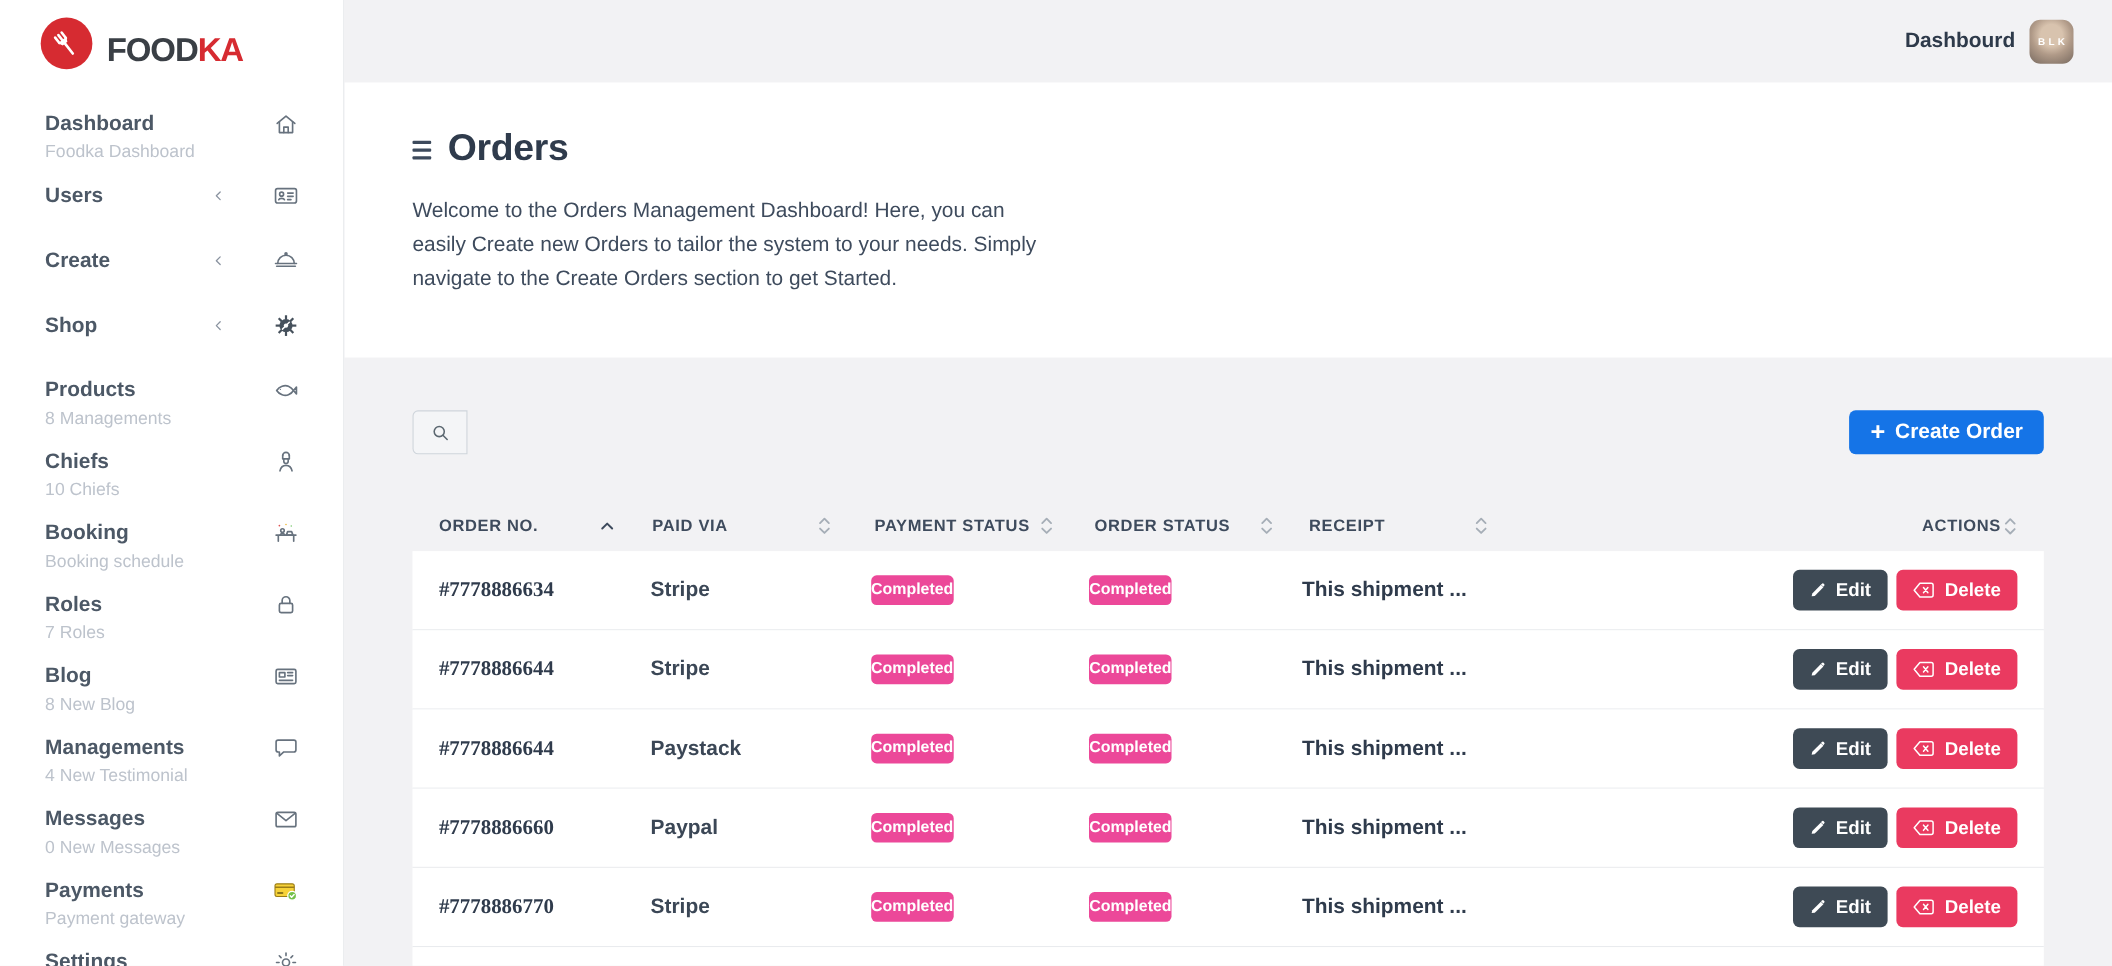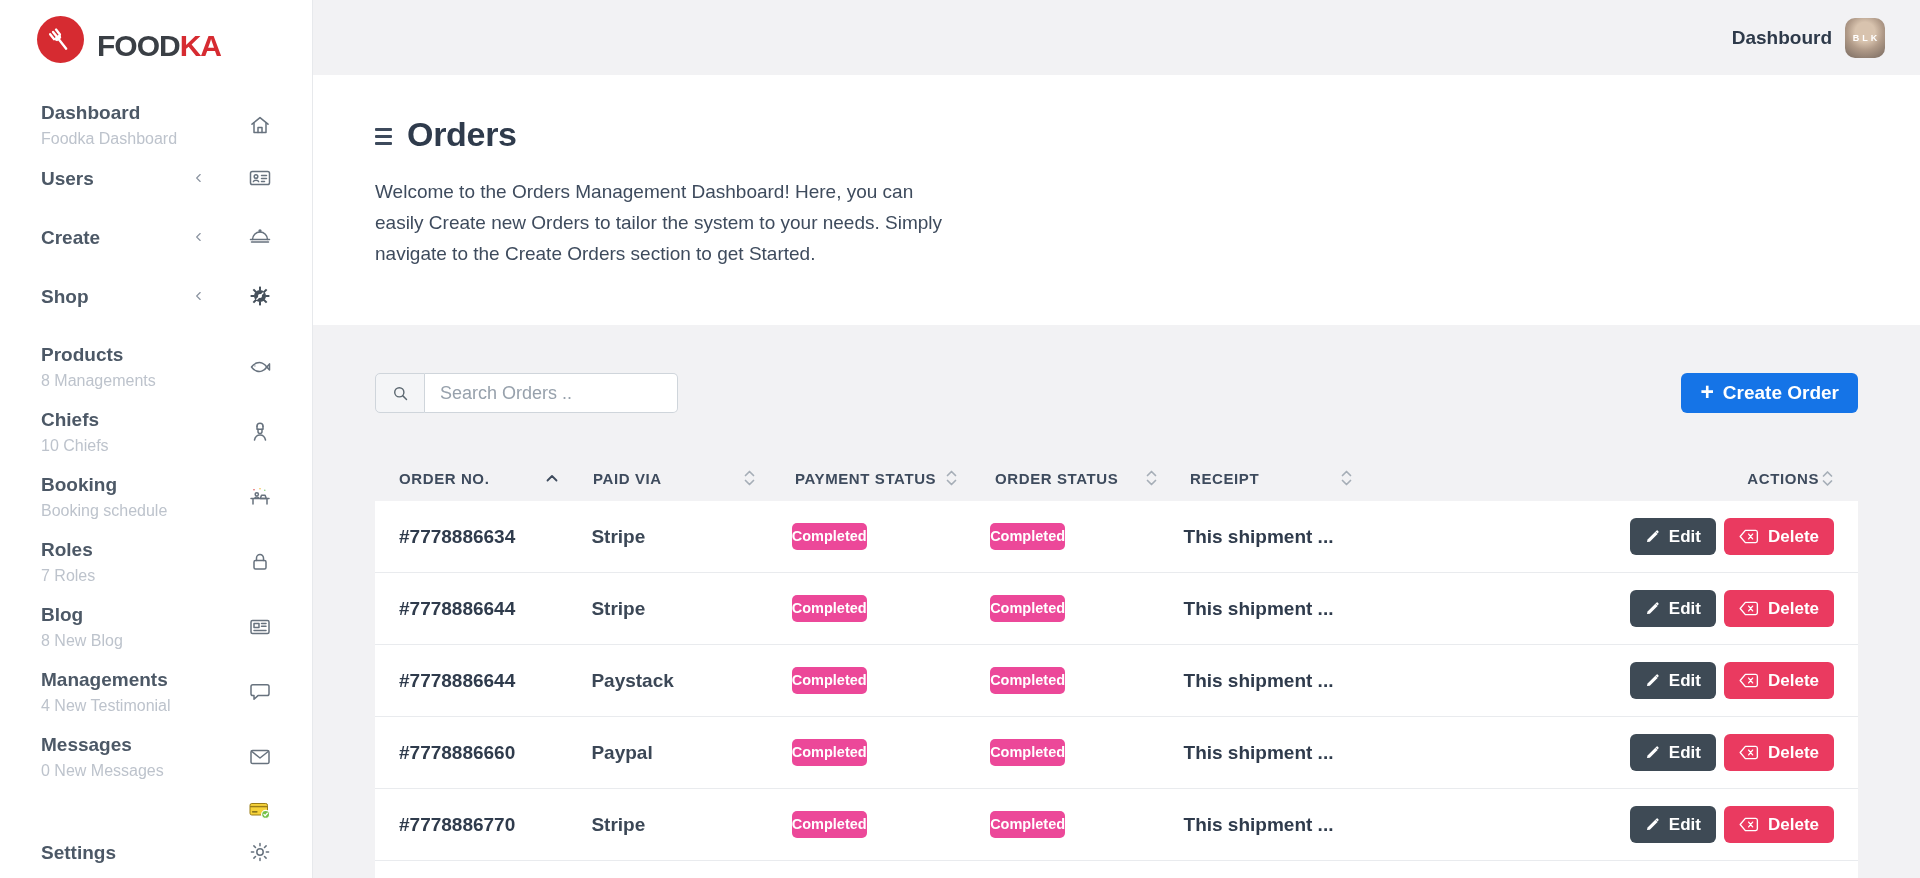--- a/index.html
+++ b/index.html
@@ -11,21 +11,21 @@
              border-right:1px solid #e7e9ec; z-index:5; }
   .logo-row { display:flex; align-items:flex-end; gap:13px; padding:16px 0 0 37px; }
   .logo-circle { width:47px; height:47px; border-radius:50%; background:#d62b31;
                  display:flex; align-items:center; justify-content:center; flex:0 0 auto; }
   .logo-circle svg { transform:rotate(-38deg); }
   .logo-text { font-size:30px; font-weight:800; letter-spacing:-1px; color:#3a3f45; }
   .logo-text .ka { color:#d62b31; }
 
   .nav { margin-top:38px; }
   .side-item { display:flex; align-items:flex-start; padding:0 40px 0 41px; cursor:pointer; }
-  .side-item.has-sub { margin-bottom:18px;align-items:center; }
+  .side-item.has-sub { margin-bottom:18px; }
   .side-item.chev-item { margin-bottom:35px;align-items:center; }
   .side-text { flex:1; min-width:0; }
   .side-text .t { font-size:19px; font-weight:600; color:#4c5866; line-height:23px; }
   .side-text .s { font-size:16px; color:#bdc3cc; margin-top:5px; line-height:19px; }
   .side-chev { margin-right:42px; margin-top:4px; flex:0 0 auto; }
   .side-icon { margin-left:auto; margin-top:0; width:24px; height:24px; flex:0 0 auto; }
   .icon-stroke { stroke:#67727e; fill:none; stroke-width:1.5; stroke-linecap:round; stroke-linejoin:round; }
 
   
   .topbar { margin-left:313px; height:75px; background:#f2f2f4; display:flex; align-items:center;
@@ -69,21 +69,21 @@
   .c3 { width:200px; }
   .c4 { width:195px; }
   .c5 { width:450px; }
   .c6 { flex:1; justify-content:flex-end; padding-right:24px; }
   .sort { position:absolute; left:150px; top:50%; transform:translateY(-50%); display:flex; }
   .c1 .sort { left:170px; }
   .c6 .sort { position:static; transform:none; margin-left:2px; }
 
   .trow { display:flex; align-items:center; height:72px; background:#fff; border-bottom:1px solid #e9ebee; }
   .trow .td { display:flex; align-items:center; height:100%; }
-  .cell-strong { font-size:19px; font-weight:700; color:#2f3b4c; }
+  .cell-strong { font-size:19px; font-weight:700; color:#2f3b4c;font-family:Liberation Serif, serif; }
   .cell-via { font-size:19px; font-weight:700; color:#3b4756; }
   .cell-receipt { font-size:19px; font-weight:700; color:#2f3b4c; }
   .badge { display:inline-block; background:#ec4899; color:#fff; font-size:14.5px; font-weight:700;
            padding:6px 0; border-radius:5px; line-height:1.1; }
   .actions-td { flex:1; display:flex; gap:8px; justify-content:flex-end; padding-right:24px; align-items:center; }
   .row-btn { display:flex; align-items:center; gap:9px; color:#fff; border:none; border-radius:6px;
              height:37px; padding:0 15px; font-size:17px; font-weight:600; cursor:pointer;
              font-family:"Liberation Sans", sans-serif; }
   .btn-edit { background:#3e4a55; }
   .btn-delete { background:#ea3a60; }
@@ -265,20 +265,24 @@
         <div class="s">0 New Messages</div>
         </div>
       <span class="side-icon">
         <svg width="24" height="24" viewBox="0 0 24 24" class="icon-stroke">
             <rect x="3" y="5.5" width="18" height="13" rx="1.6"></rect>
             <path d="M3.8 6.5 12 13l8.2-6.5"></path>
           </svg></span>
     </div>
 
     <div class="side-item has-sub">
+      <div class="side-text">
+          <div class="t">Payments</div>
+        <div class="s">Payment gateway</div>
+        </div>
       <span class="side-icon">
         <svg width="24" height="24" viewBox="0 0 24 24">
             <rect x="2" y="5.5" width="17.5" height="11.5" rx="1.8" fill="#f6d239" stroke="#9b7d17" stroke-width="1"></rect>
             <path d="M2 8.6h17.5" stroke="#9b7d17" stroke-width="1.4"></path>
             <path d="M4.5 13.8h4.5" stroke="#6b5a12" stroke-width="1.2" stroke-linecap="round"></path>
             <circle cx="17.6" cy="16.4" r="4" fill="#74c14a" stroke="#fff" stroke-width="1.2"></circle>
             <path d="M15.9 16.4l1.2 1.3 2.3-2.5" stroke="#fff" stroke-width="1.3" fill="none" stroke-linecap="round" stroke-linejoin="round"></path>
           </svg></span>
     </div>
 
@@ -318,21 +322,20 @@
 <main class="content">
 
   <div class="toolbar">
     <div class="search-group">
       <span class="search-addon">
         <svg width="19" height="19" viewBox="0 0 24 24" class="icon-stroke" style="stroke:#5b6770;stroke-width:1.8">
             <circle cx="10.5" cy="10.5" r="5.8"></circle>
             <path d="M15 15l4.6 4.6"></path>
           </svg>
       </span>
-      <input class="search-input" type="text" value="" placeholder="Search Orders .." style="">
     </div>
     <button class="create-btn">
       <span class="plus">+</span>
       <span>Create Order</span>
     </button>
   </div>
 
   <div class="table-wrap">
 
     <div class="thead">

